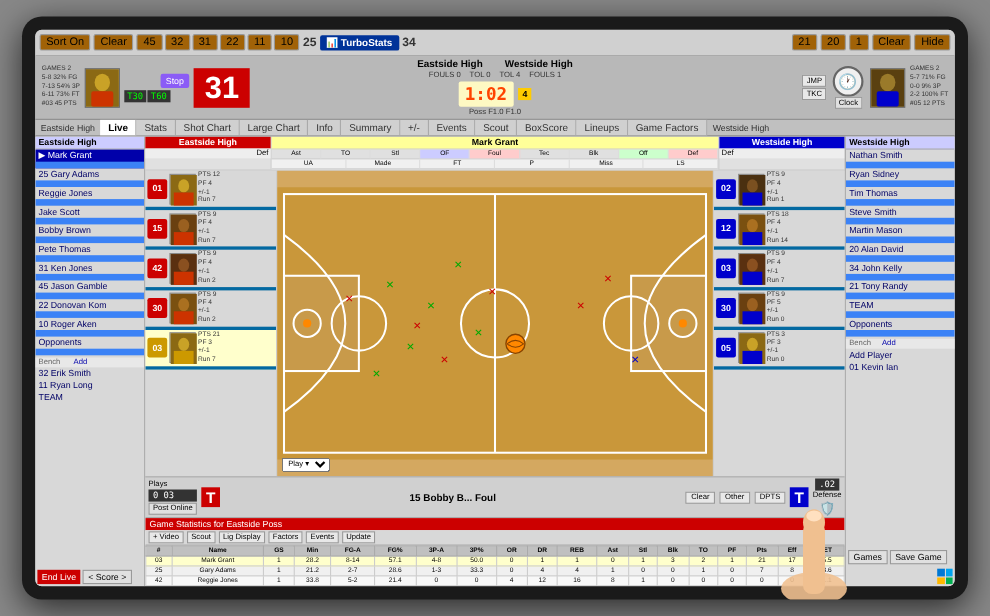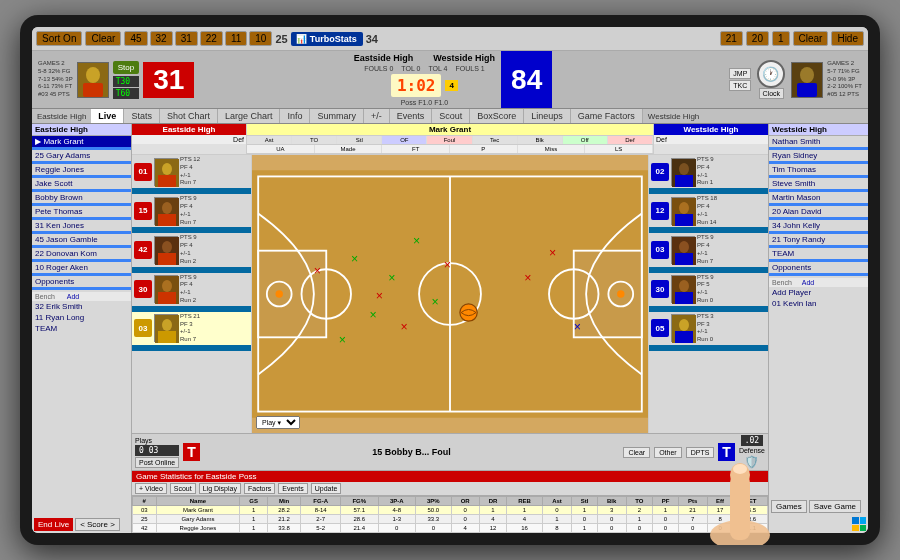--- a/index.html
+++ b/index.html
@@ -117,31 +117,32 @@
       height: 36px;
       background: linear-gradient(135deg, #8B6914 0%, #c9a227 50%, #8B6914 100%);
       border: 1px solid #666;
       display: flex;
       align-items: center;
       justify-content: center;
       font-size: 7px;
       color: #333;
     }
     .stop-btn {
-      background: #4d7c0f;
+      background: #8b5cf6;
       color: white;
       border: none;
       padding: 2px 5px;
       font-size: 8px;
       cursor: pointer;
       border-radius: 2px;
+      margin-left: 33px;
     }
     .t-display {
       display: flex;
-      flex-direction: column;
+      flex-direction: row;
       gap: 1px;
     }
     .t-box {
       background: #333;
       color: #00ff00;
       font-size: 8px;
       padding: 1px 3px;
       font-family: monospace;
     }
     .score-box {
@@ -282,21 +283,21 @@
     .sidebar-header {
       background: #ccccff;
       padding: 1px 3px;
       font-size: 8px;
       font-weight: bold;
       border-bottom: 1px solid #aaa;
     }
     .sidebar-player {
       padding: 1px 3px;
       cursor: pointer;
-      border-bottom: 3px solid #3b82f6;
+      border-bottom: 6px solid #3b82f6;
       color: #000066;
     }
     .sidebar-player.active {
       background: #0000aa;
       color: white;
     }
     .sidebar-bench {
       background: #e8e8e8;
       padding: 1px 3px;
       font-size: 7px;
@@ -361,21 +362,21 @@
     .player-cards-left {
       width: 120px;
       background: #d8d8d8;
       border-right: 1px solid #ccc;
       overflow-y: auto;
     }
     .player-card {
       display: flex;
       align-items: center;
       gap: 2px;
-      border-bottom: 6px solid #0369a1;
+      border-bottom: 3px solid #0369a1;
       padding: 1px 2px;
       font-size: 7px;
     }
     .player-num-badge {
       background: #cc0000;
       color: white;
       font-size: 8px;
       font-weight: bold;
       width: 18px;
       height: 18px;
@@ -621,21 +622,20 @@
           <div class="timer-display">1:02</div>
           <div class="quarter-label"><span>4</span></div>
         </div>
         <div class="poss-row">
           <span>Poss</span>
           <span>F1.0</span>
           <span>F1.0</span>
         </div>
       </div>
 
-      <div class="score-box blue">84</div>
 
       <div class="team-section visitor-section">
         <div class="jmp-tkc">
           <button class="jmp-btn">JMP</button>
           <button class="tkc-btn">TKC</button>
         </div>
         <div class="clock-section">
           <div class="clock-icon">🕐</div>
           <button class="clock-btn">Clock</button>
         </div>

